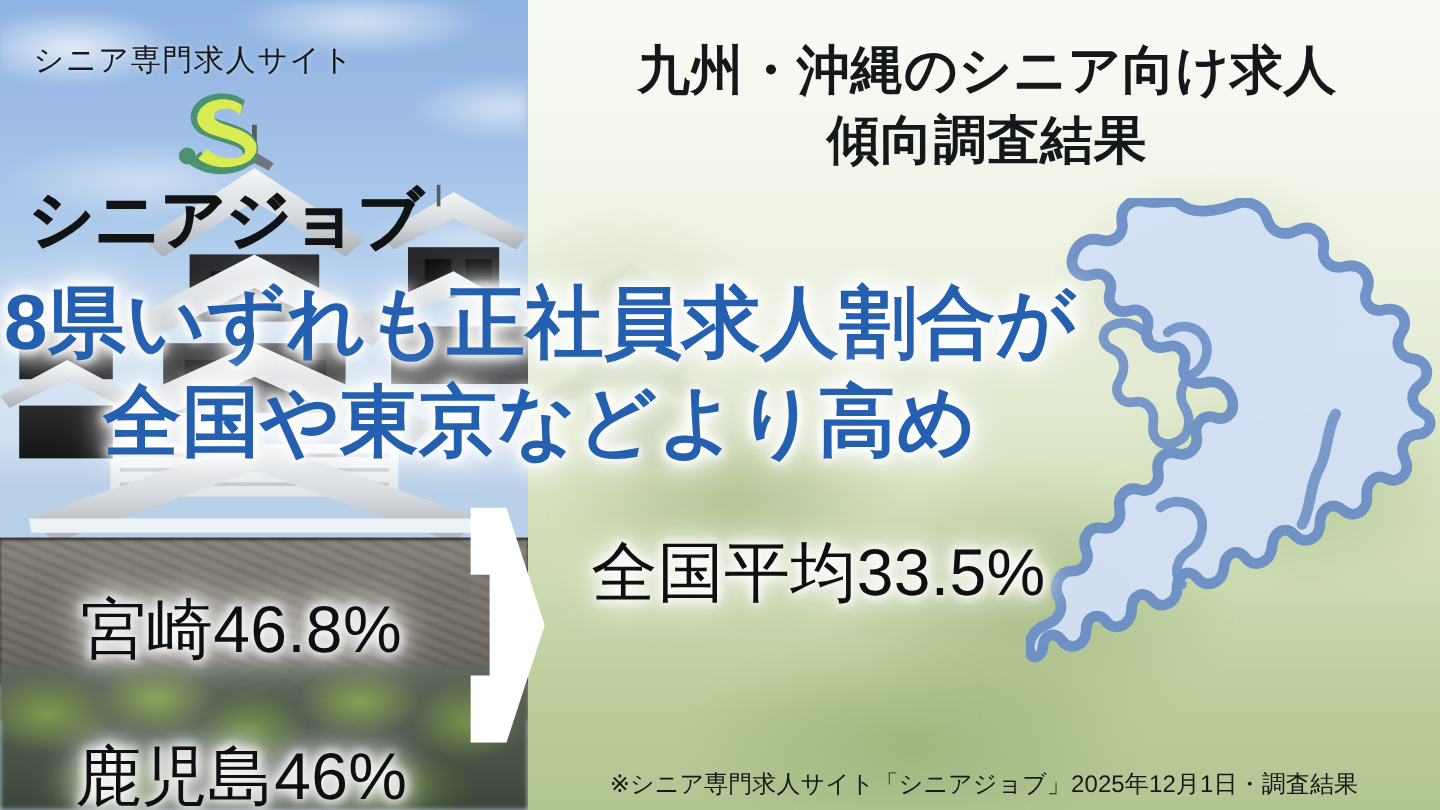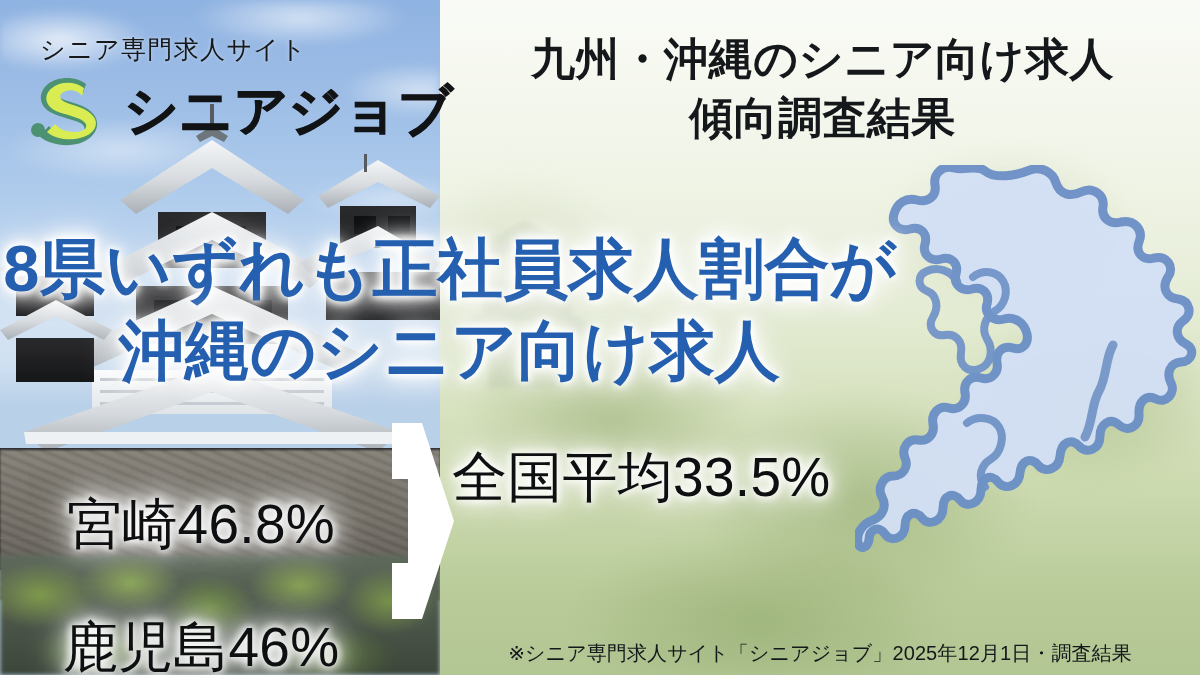--- a/index.html
+++ b/index.html
@@ -100,28 +100,28 @@
     opacity:.9;filter:blur(1.2px);
   }
 
   
   .arrow-point{
     position:absolute;left:392px;top:423px;width:62px;height:196px;
   }
 
   
   .logo-tagline{
-    position:absolute;left:40px;top:33px;
+    position:absolute;left:28px;top:33px;
     font-size:25px;font-weight:400;color:#16181a;
     letter-spacing:.055em;white-space:nowrap;
     text-shadow:0 0 4px rgba(255,255,255,.45);
   }
   .logo-row{
     position:absolute;left:24px;top:72px;
-    display:flex;align-items:center;gap:8px;
+    display:flex;align-items:center;gap:8px;flex-direction:column;
   }
   .logo-mark{width:92px;height:76px;flex:0 0 auto;}
   .logo-word{
     font-size:54px;font-weight:800;color:#111315;
     letter-spacing:-.01em;line-height:1;white-space:nowrap;
     -webkit-text-stroke:1px #111315;
   }
 
   .title{
     position:absolute;left:455px;top:30px;width:735px;
@@ -150,21 +150,21 @@
     color:#0e0f11;letter-spacing:.005em;
     text-shadow:
       0 0 9px #ffffff, 0 0 9px #ffffff, 0 0 16px #ffffff,
       0 0 24px #ffffff, 0 0 34px rgba(255,255,255,.95),
       0 0 46px rgba(255,255,255,.85);
   }
   .stat-left span{display:block;margin-top:47px;}
 
   .stat-right{
     position:absolute;left:452px;top:440px;width:460px;
-    text-align:left;
+    text-align:center;
     font-size:55px;font-weight:500;line-height:1.38;
     color:#0e0f11;letter-spacing:.005em;
     text-shadow:
       0 0 9px #ffffff, 0 0 9px #ffffff, 0 0 16px #ffffff,
       0 0 24px #ffffff, 0 0 34px rgba(255,255,255,.95),
       0 0 46px rgba(255,255,255,.85);
   }
   .stat-right span{display:block;}
 
   .source-note{
@@ -466,21 +466,21 @@
     <div class="logo-word">シニアジョブ</div>
   </div>
 
   <div class="title">
     <span>九州・沖縄のシニア向け求人</span>
     <span>傾向調査結果</span>
   </div>
 
   <div class="headline">
     <span>8県いずれも正社員求人割合が</span>
-    <span>沖縄のシニア向け求人</span>
+    <span>全国や東京などより高め</span>
   </div>
 
   <div class="stat-left">
     <span>宮崎46.8%</span>
     <span>鹿児島46%</span>
   </div>
 
   <div class="stat-right">
     <span>全国平均33.5%</span>
   </div>

